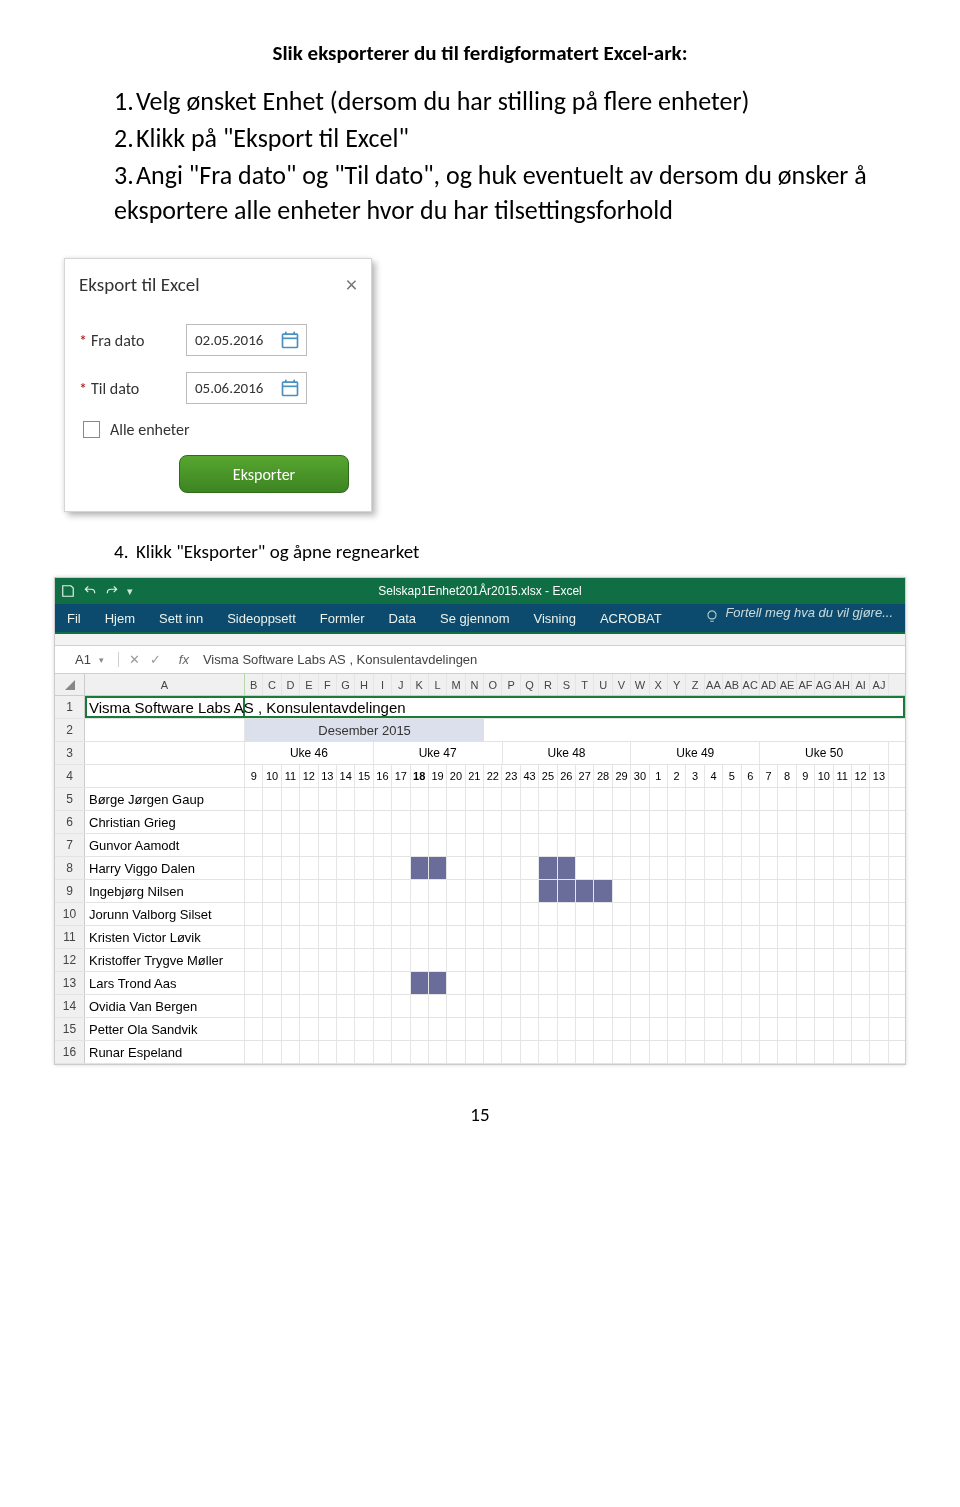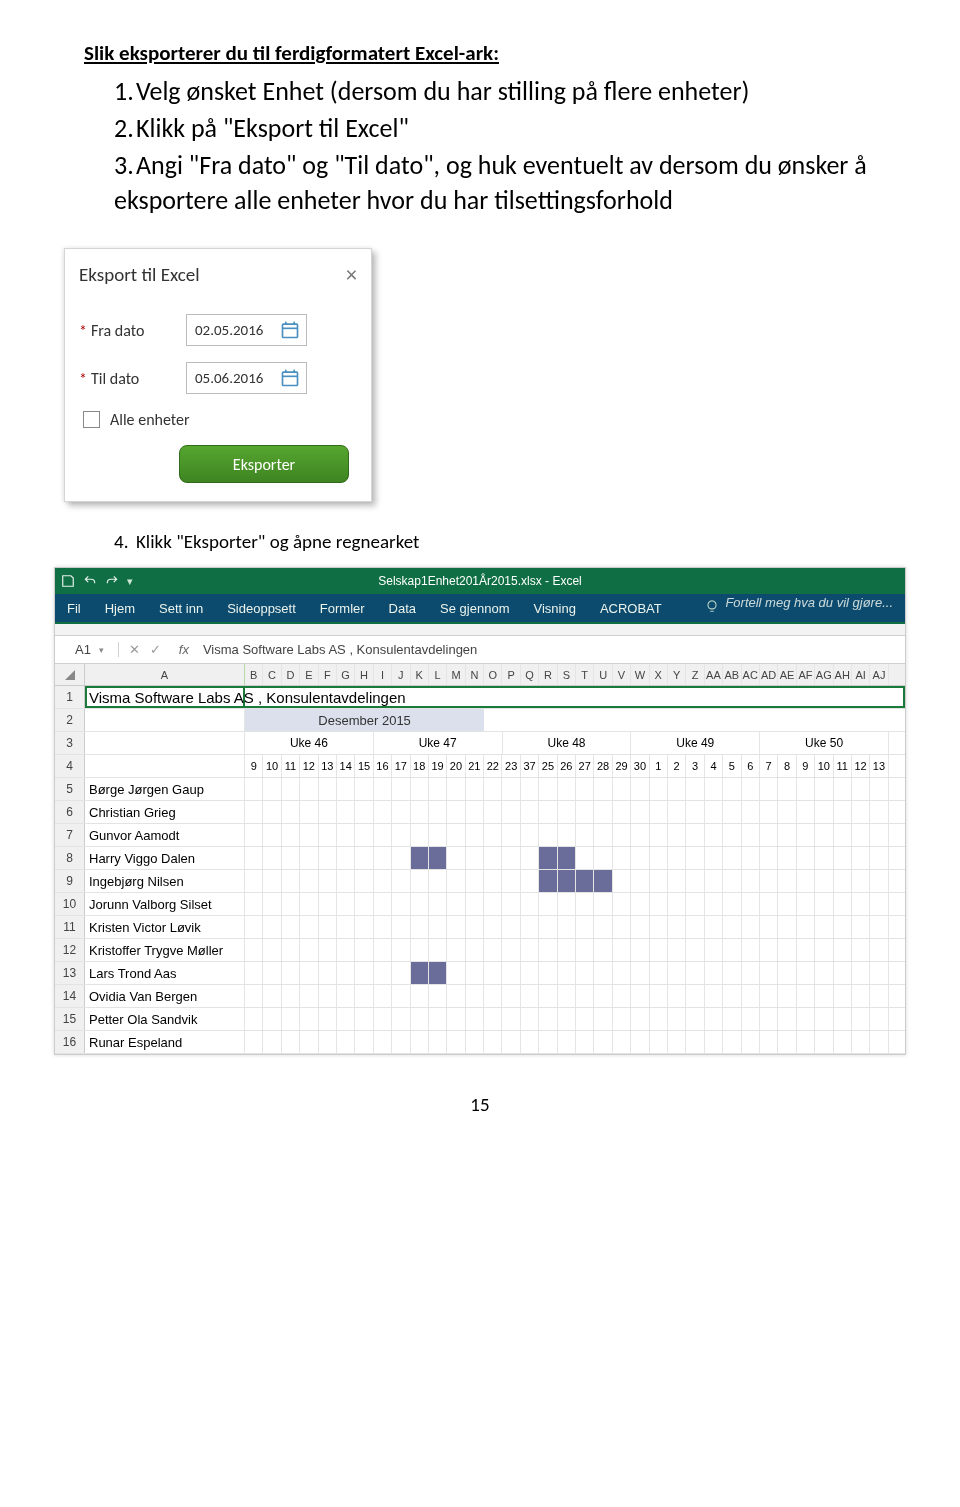--- a/index.html
+++ b/index.html
@@ -6,22 +6,22 @@
   body {
     width: 960px;
     background: #fff;
     font-family: Calibri, Arial, sans-serif;
     padding: 40px 84px 20px 84px;
     color: #000;
   }
   .heading {
     font-size: 21px;
     font-weight: bold;
-    text-decoration: underline;
-    margin-bottom: 8px;
+    margin-bottom: 18px;
+    text-align: center;
   }
   ol.steps {
     list-style: none;
     padding-left: 30px;
     font-size: 26px;
     line-height: 1.35;
   }
   ol.steps li { margin-bottom: 2px; }
   .num { display: inline-block; width: 22px; }
   .dialog-wrap { margin: 30px 0 28px -20px; }
@@ -291,27 +291,27 @@
           <div class="col-a"></div>
           <div class="day-cell daynum" style="display: flex; align-items: center; justify-content: center;">9</div>
           <div class="day-cell daynum" style="display: flex; align-items: center; justify-content: center;">10</div>
           <div class="day-cell daynum" style="display: flex; align-items: center; justify-content: center;">11</div>
           <div class="day-cell daynum" style="display: flex; align-items: center; justify-content: center;">12</div>
           <div class="day-cell daynum" style="display: flex; align-items: center; justify-content: center;">13</div>
           <div class="day-cell daynum" style="display: flex; align-items: center; justify-content: center;">14</div>
           <div class="day-cell daynum" style="display: flex; align-items: center; justify-content: center;">15</div>
           <div class="day-cell daynum" style="display: flex; align-items: center; justify-content: center;">16</div>
           <div class="day-cell daynum" style="display: flex; align-items: center; justify-content: center;">17</div>
-          <div class="day-cell daynum" style="display: flex; align-items: center; justify-content: center;">18</div>
+          <div class="day-cell daynum" style="display: flex; align-items: center; justify-content: center; font-weight: bold;">18</div>
           <div class="day-cell daynum" style="display: flex; align-items: center; justify-content: center;">19</div>
           <div class="day-cell daynum" style="display: flex; align-items: center; justify-content: center;">20</div>
           <div class="day-cell daynum" style="display: flex; align-items: center; justify-content: center;">21</div>
           <div class="day-cell daynum" style="display: flex; align-items: center; justify-content: center;">22</div>
           <div class="day-cell daynum" style="display: flex; align-items: center; justify-content: center;">23</div>
-          <div class="day-cell daynum" style="display: flex; align-items: center; justify-content: center;">37</div>
+          <div class="day-cell daynum" style="display: flex; align-items: center; justify-content: center;">43</div>
           <div class="day-cell daynum" style="display: flex; align-items: center; justify-content: center;">25</div>
           <div class="day-cell daynum" style="display: flex; align-items: center; justify-content: center;">26</div>
           <div class="day-cell daynum" style="display: flex; align-items: center; justify-content: center;">27</div>
           <div class="day-cell daynum" style="display: flex; align-items: center; justify-content: center;">28</div>
           <div class="day-cell daynum" style="display: flex; align-items: center; justify-content: center;">29</div>
           <div class="day-cell daynum" style="display: flex; align-items: center; justify-content: center;">30</div>
           <div class="day-cell daynum" style="display: flex; align-items: center; justify-content: center;">1</div>
           <div class="day-cell daynum" style="display: flex; align-items: center; justify-content: center;">2</div>
           <div class="day-cell daynum" style="display: flex; align-items: center; justify-content: center;">3</div>
           <div class="day-cell daynum" style="display: flex; align-items: center; justify-content: center;">4</div>

